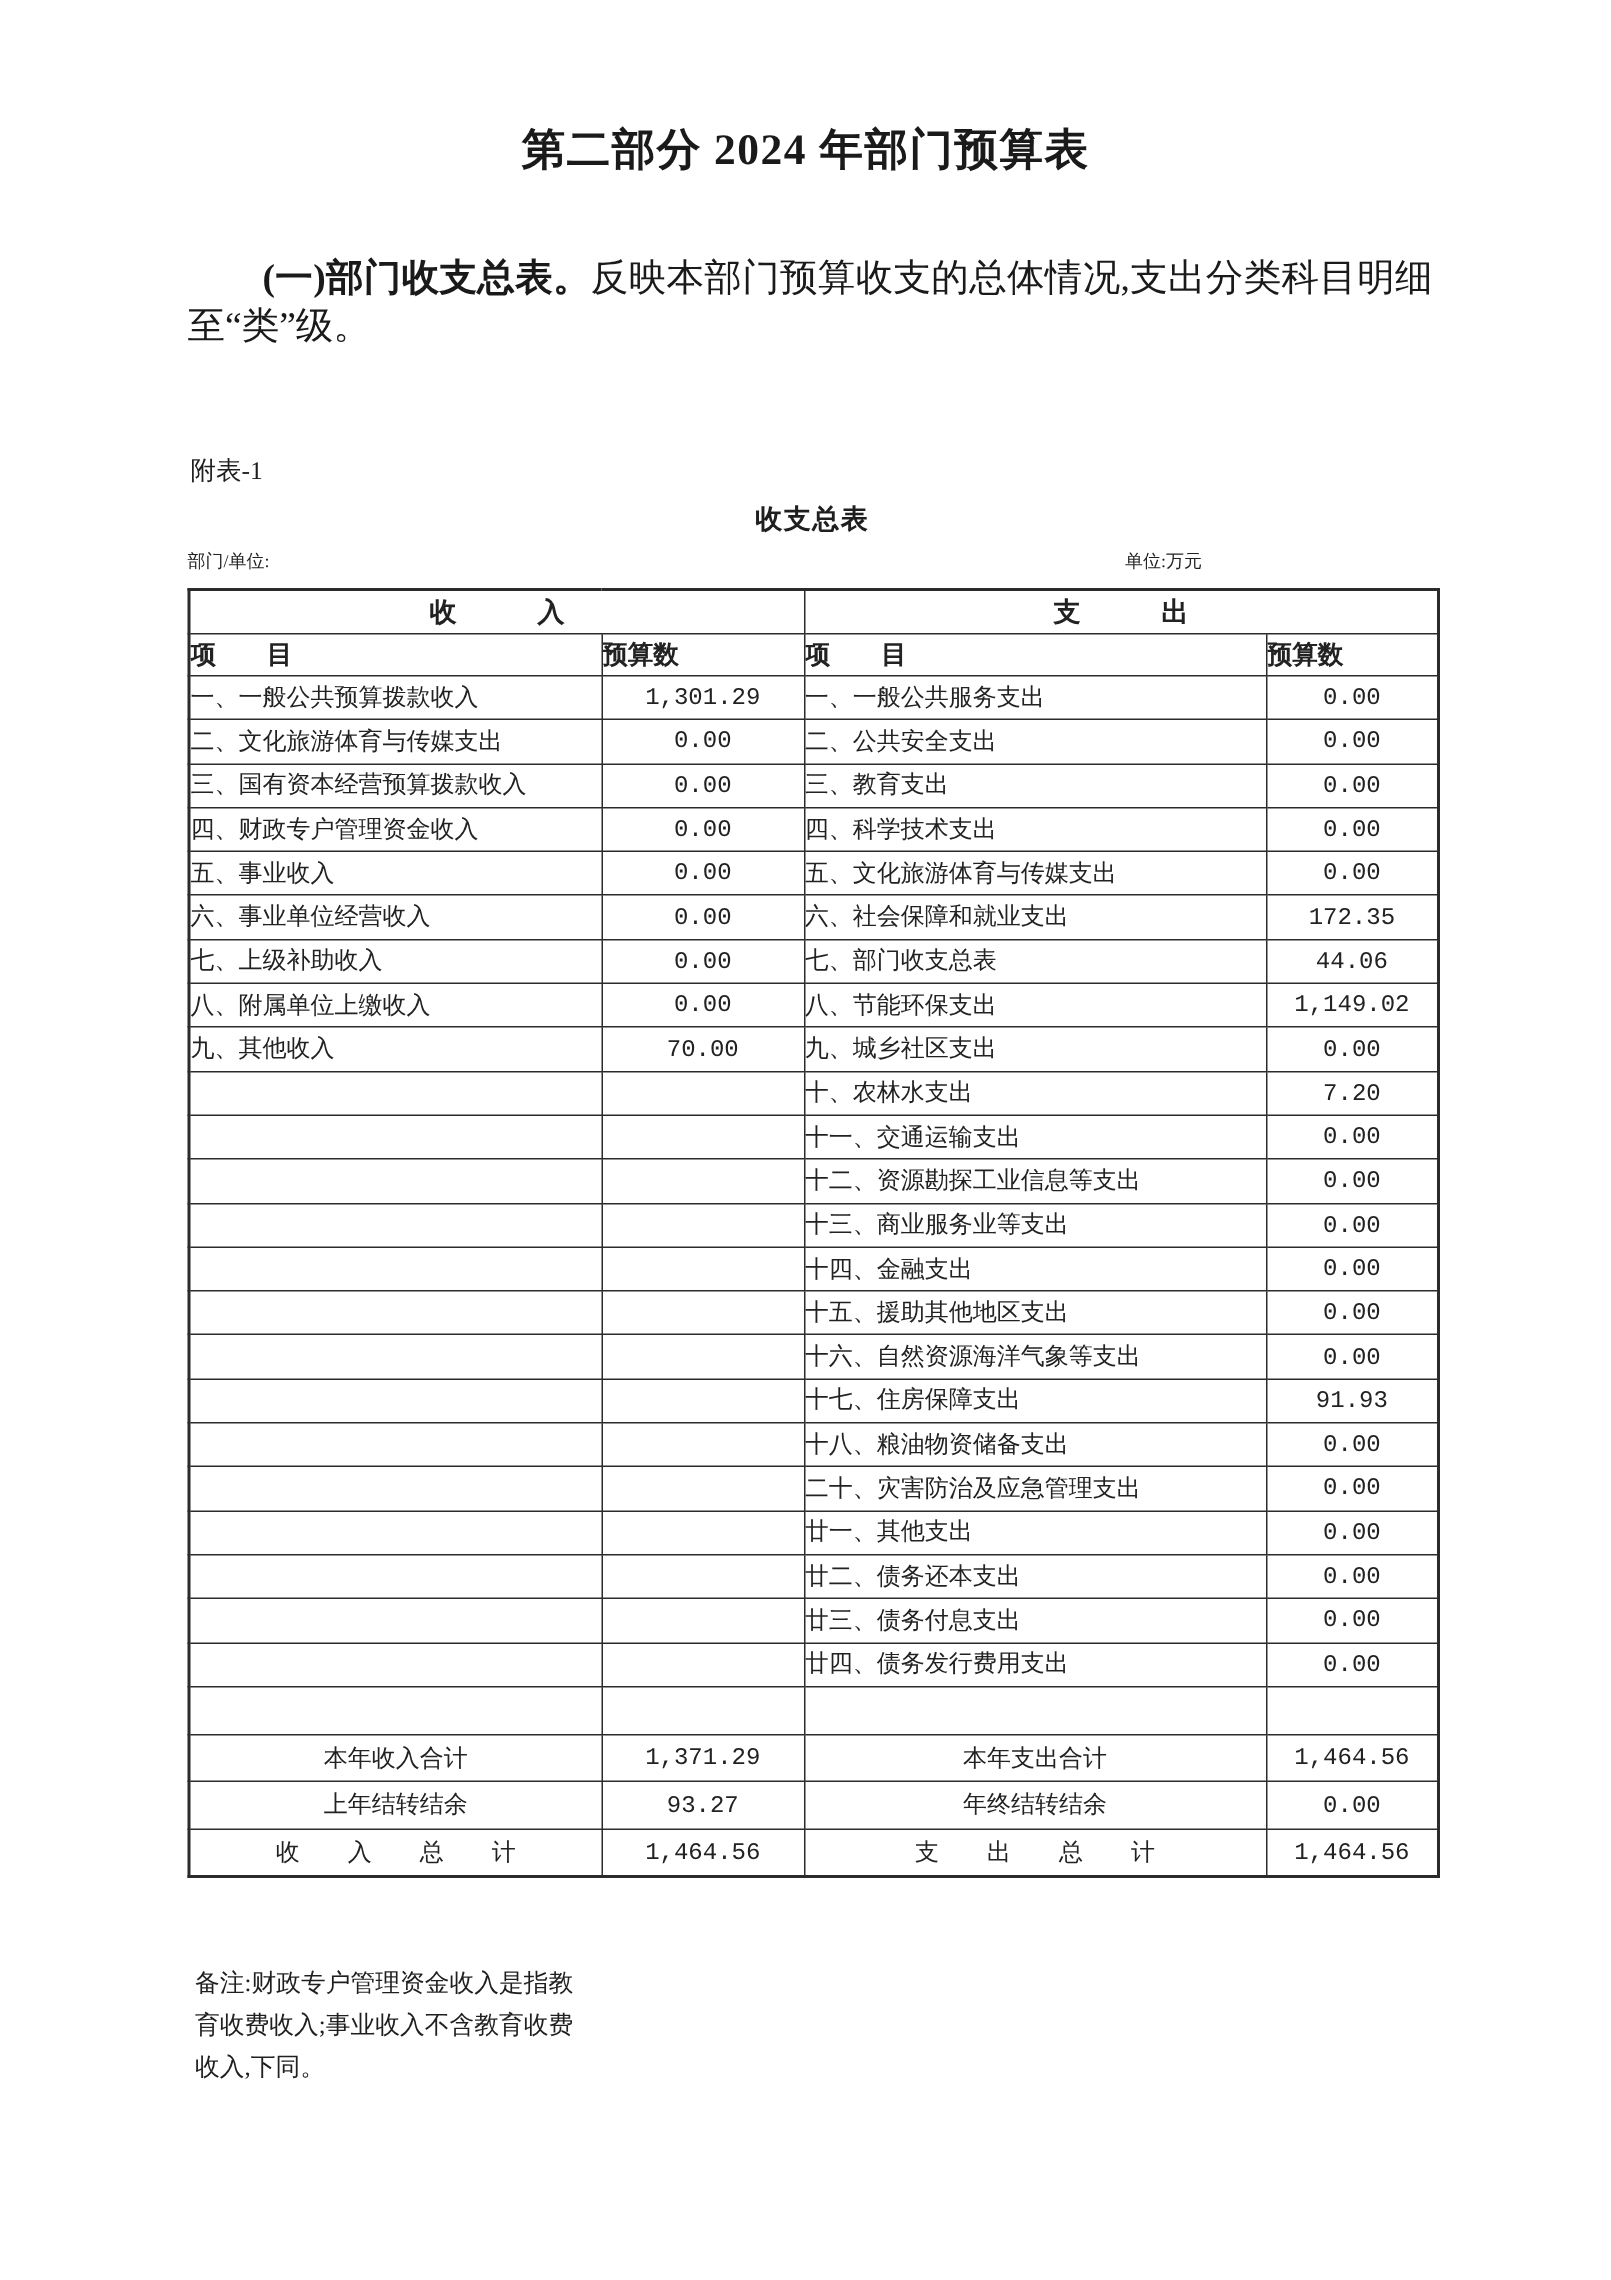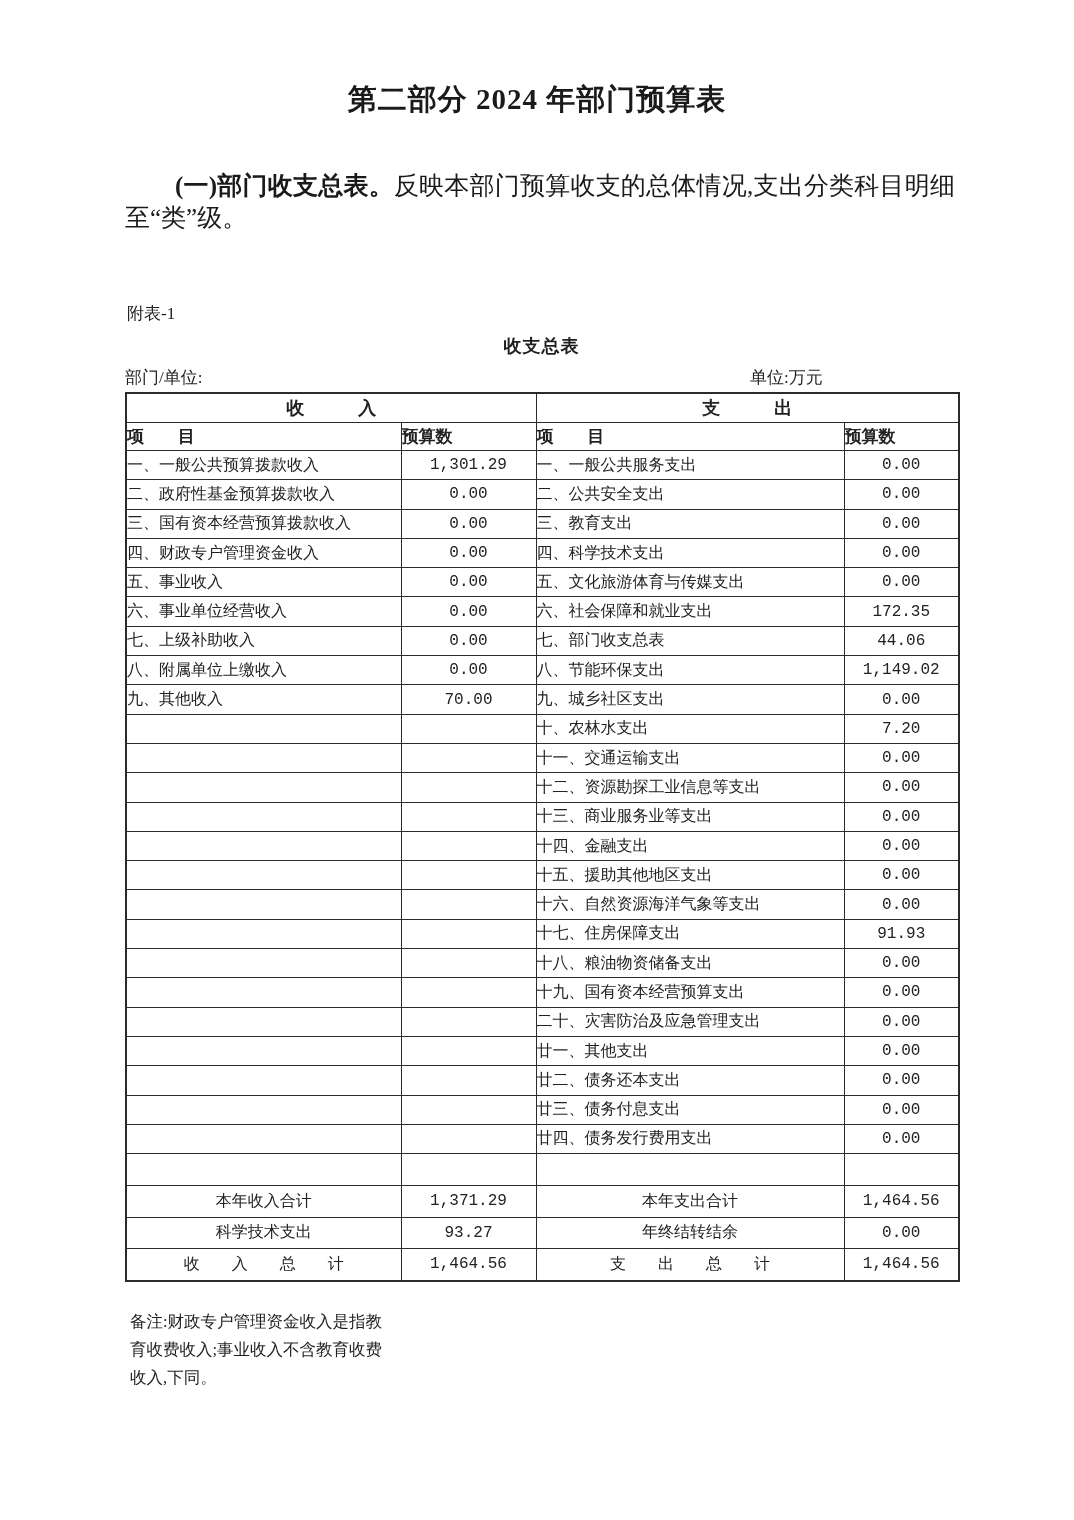--- a/index.html
+++ b/index.html
@@ -59,21 +59,21 @@
     text-align: center;
     font-size: 18px;
     font-weight: bold;
     letter-spacing: 1px;
   }
   .unit-row {
     position: absolute;
     top: 366px;
     left: 125px;
     width: 833px;
-    font-size: 17px;
+    font-size: 12px;
   }
   .unit-right {
     position: absolute;
     left: 625px;
     top: 0;
   }
   table.budget {
     position: absolute;
     top: 392px;
     left: 125px;
@@ -172,21 +172,21 @@
       </tr>
     </thead>
     <tbody>
         <tr>
           <td class="item">一、一般公共预算拨款收入</td>
           <td class="val">1,301.29</td>
           <td class="item">一、一般公共服务支出</td>
           <td class="val">0.00</td>
         </tr>
         <tr>
-          <td class="item">二、政府性基金预算拨款收入</td>
+          <td class="item">二、文化旅游体育与传媒支出</td>
           <td class="val">0.00</td>
           <td class="item">二、公共安全支出</td>
           <td class="val">0.00</td>
         </tr>
         <tr>
           <td class="item">三、国有资本经营预算拨款收入</td>
           <td class="val">0.00</td>
           <td class="item">三、教育支出</td>
           <td class="val">0.00</td>
         </tr>
@@ -271,26 +271,20 @@
         <tr>
           <td class="item"></td>
           <td class="val"></td>
           <td class="item">十七、住房保障支出</td>
           <td class="val">91.93</td>
         </tr>
         <tr>
           <td class="item"></td>
           <td class="val"></td>
           <td class="item">十八、粮油物资储备支出</td>
-          <td class="val">0.00</td>
-        </tr>
-        <tr>
-          <td class="item"></td>
-          <td class="val"></td>
-          <td class="item">十九、国有资本经营预算支出</td>
           <td class="val">0.00</td>
         </tr>
         <tr>
           <td class="item"></td>
           <td class="val"></td>
           <td class="item">二十、灾害防治及应急管理支出</td>
           <td class="val">0.00</td>
         </tr>
         <tr>
           <td class="item"></td>
@@ -322,21 +316,21 @@
           <td></td>
           <td></td>
         </tr>
         <tr class="total">
           <td class="center">本年收入合计</td>
           <td class="val">1,371.29</td>
           <td class="center">本年支出合计</td>
           <td class="val">1,464.56</td>
         </tr>
         <tr class="total">
-          <td class="center">科学技术支出</td>
+          <td class="center">上年结转结余</td>
           <td class="val">93.27</td>
           <td class="center">年终结转结余</td>
           <td class="val">0.00</td>
         </tr>
         <tr class="total">
           <td class="center">收　　入　　总　　计</td>
           <td class="val">1,464.56</td>
           <td class="center">支　　出　　总　　计</td>
           <td class="val">1,464.56</td>
         </tr>

